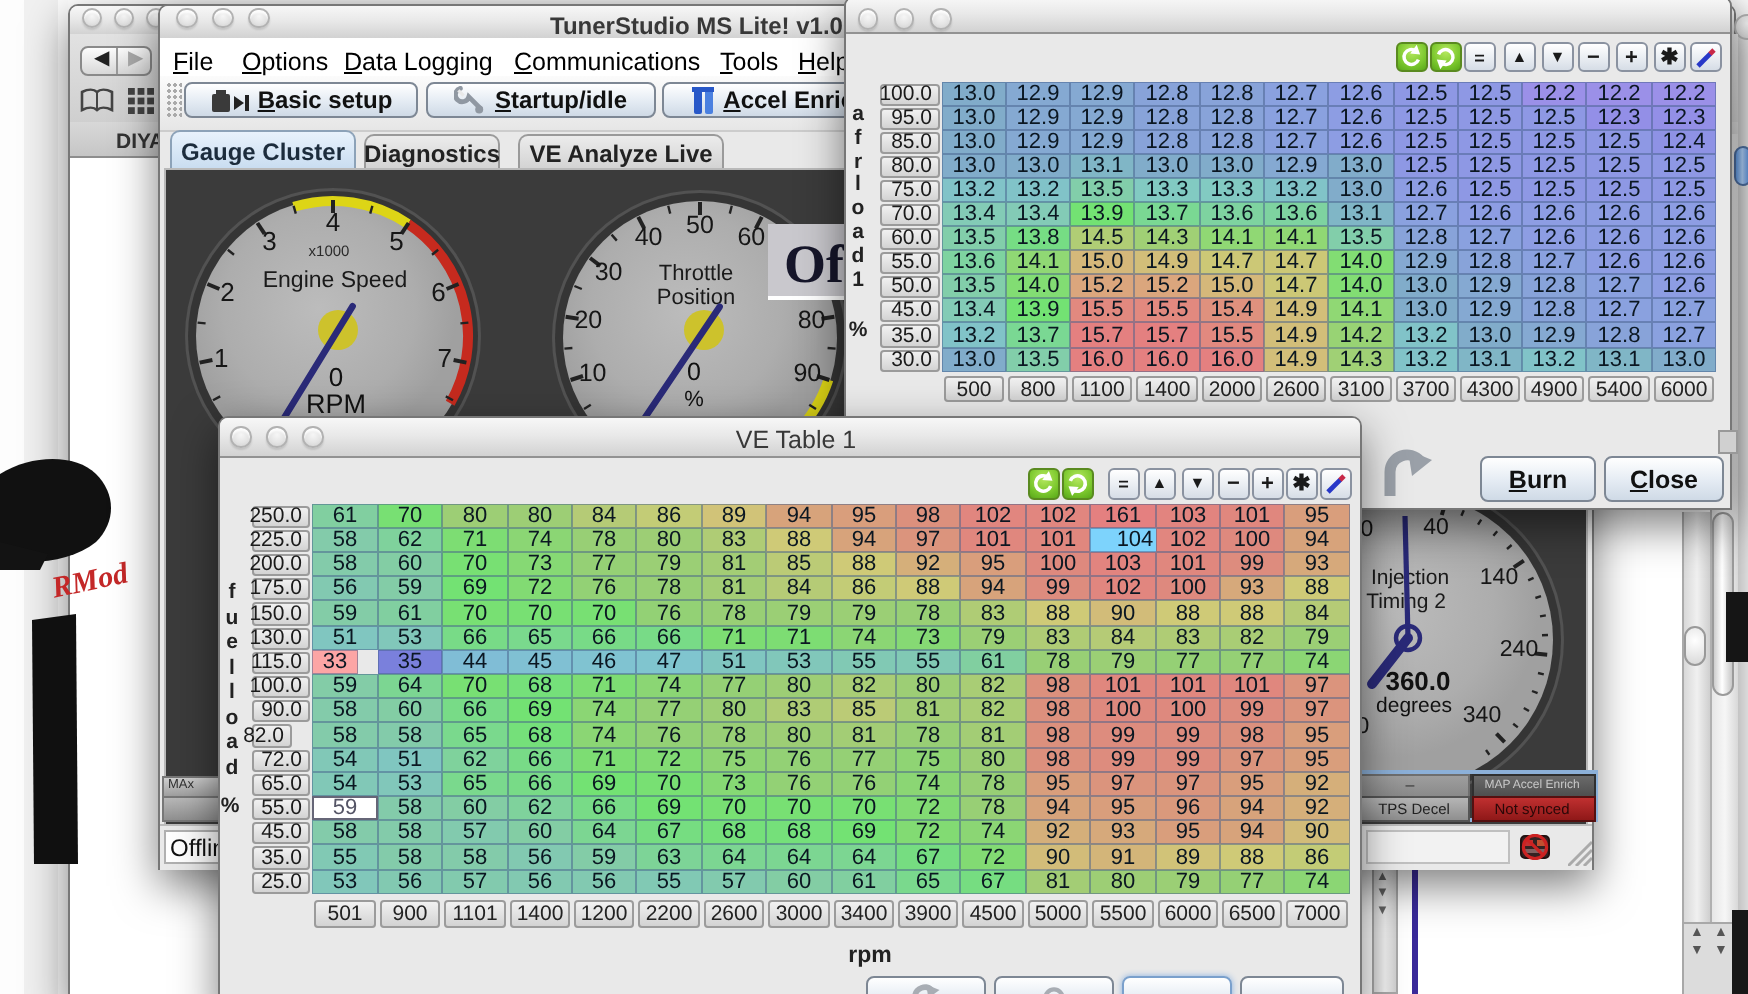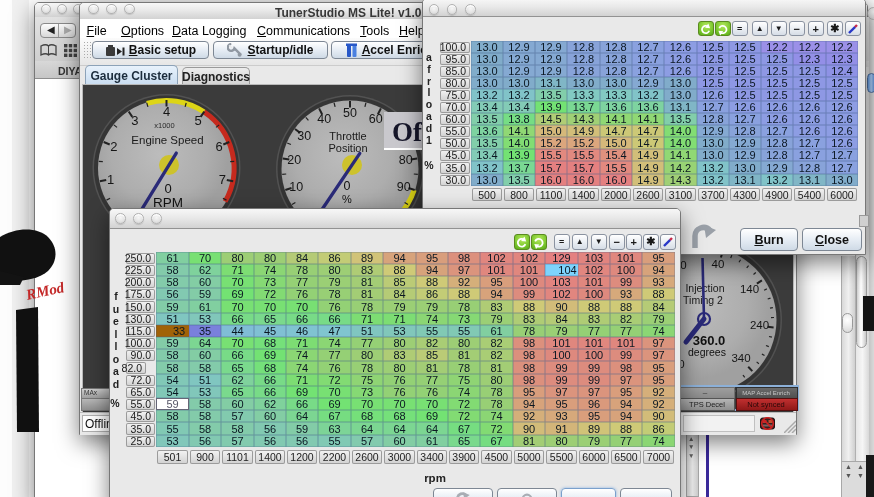--- a/index.html
+++ b/index.html
@@ -109,20 +109,21 @@
         <circle cx="12.6" cy="11.8" r="2" fill="#9098a2"></circle>
         <path d="M2.2 2.2 L4.8 4.8" stroke="#e9e9e9" stroke-width="1.6"></path>
       </svg><u>S</u>tartup/idle</div>
     <div class="tbtn" style="left:251px;top:38px;width:117px;height:18px;"><svg width="13" height="15" viewBox="0 0 13 15" style="margin-right:4px;">
         <rect x="2" y="2" width="4" height="12" rx="1" fill="#2858c8"></rect>
         <rect x="7.5" y="2" width="4" height="12" rx="1" fill="#4a80e0"></rect>
         <rect x="1" y="0.5" width="11" height="2.5" fill="#2858c8"></rect>
       </svg><u>A</u>ccel Enrich</div>
     <div class="tabsel" style="left:5px;top:62px;width:93px;height:20px;">Gauge Cluster</div>
     <div class="tab" style="left:102px;top:64px;width:68px;height:18px;">Diagnostics</div>
+    <div class="tab" style="left:179px;top:64px;width:103px;height:18px;">VE Analyze Live</div>
     <div class="abs" style="left:2px;top:81px;width:712px;height:331px;background:#3b3b3b;border:1px solid #b9b9b9;box-sizing:border-box;"></div>
   </div>
 <div class="abs" style="left:0;top:0;width:874px;height:497px;z-index:3;">
     <svg class="abs" style="left:81px;top:83px;" width="714" height="329" viewBox="81 83 714 329">
       <defs>
         <radialGradient id="face" cx="45%" cy="40%">
           <stop offset="0%" stop-color="#bcbcbc"></stop>
           <stop offset="70%" stop-color="#adadad"></stop>
           <stop offset="100%" stop-color="#a0a0a0"></stop>
         </radialGradient>
@@ -510,20 +511,21 @@
     </svg>
     <div class="tbtn" style="left:317px;top:229px;width:58px;height:23px;font-size:12.5px;"><u>B</u>urn</div>
     <div class="tbtn" style="left:379px;top:229px;width:60px;height:23px;font-size:12.5px;"><u>C</u>lose</div>
     <div class="abs" style="left:436px;top:216px;width:8px;height:10px;background:#d0d0d0;border:1px solid #999;"></div>
   </div>
 <div class="win" style="left:109px;top:208px;width:572px;height:300px;background:#e9e9e9;z-index:5;">
     <div class="tbar" style="height:19px;"></div>
     <div class="abs" style="left:5.0px;top:4.0px;width:10.6px;height:10.6px;border-radius:50%;border:1px solid #b2b2b2;box-sizing:border-box;background:radial-gradient(circle at 50% 38%,#f6f6f6,#e4e4e4 55%,#cfcfcf);box-shadow:inset 0 1.5px 1px rgba(255,255,255,.9),0 1px 1px rgba(0,0,0,.12);"></div>
     <div class="abs" style="left:23.2px;top:4.0px;width:10.6px;height:10.6px;border-radius:50%;border:1px solid #b2b2b2;box-sizing:border-box;background:radial-gradient(circle at 50% 38%,#f6f6f6,#e4e4e4 55%,#cfcfcf);box-shadow:inset 0 1.5px 1px rgba(255,255,255,.9),0 1px 1px rgba(0,0,0,.12);"></div>
     <div class="abs" style="left:41.4px;top:4.0px;width:10.6px;height:10.6px;border-radius:50%;border:1px solid #b2b2b2;box-sizing:border-box;background:radial-gradient(circle at 50% 38%,#f6f6f6,#e4e4e4 55%,#cfcfcf);box-shadow:inset 0 1.5px 1px rgba(255,255,255,.9),0 1px 1px rgba(0,0,0,.12);"></div>
+    <div class="t" style="left:188px;top:4px;width:200px;text-align:center;font-size:12.5px;color:#383838;font-weight:400;line-height:14.5px;">VE Table 1</div>
     <div class="abs" style="left:404px;top:25px;width:15.5px;height:15.5px;border-radius:3px;border:1px solid #5a8a20;background:radial-gradient(circle at 50% 30%,#b5e85e,#7cc82e 60%,#58a818);box-sizing:border-box;"><svg width="13.5" height="13.5" viewBox="0 0 15 15">
         <path d="M11.5 9 A4.3 4.3 0 1 1 10 4" fill="none" stroke="#fff" stroke-width="2"></path>
         <path d="M10.5 0.5 L12.5 6 L6.8 5.5 Z" fill="#fff"></path>
       </svg></div>
     <div class="abs" style="left:421px;top:25px;width:15.5px;height:15.5px;border-radius:3px;border:1px solid #5a8a20;background:radial-gradient(circle at 50% 30%,#b5e85e,#7cc82e 60%,#58a818);box-sizing:border-box;"><svg width="13.5" height="13.5" viewBox="0 0 15 15">
         <path d="M3.5 6 A4.3 4.3 0 1 1 5 11" fill="none" stroke="#fff" stroke-width="2"></path>
         <path d="M4.5 14.5 L2.5 9 L8.2 9.5 Z" fill="#fff"></path>
       </svg></div>
     <div class="abs btn2" style="left:444px;top:25px;width:15.5px;height:15.5px;">
       <span style="font-size:9px;font-weight:bold;">=</span>
@@ -564,21 +566,21 @@
     <div class="cell" style="left:111px;top:43px;width:33px;height:12px;background:#9dce75;">80</div>
     <div class="cell" style="left:144px;top:43px;width:32px;height:12px;background:#9dce75;">80</div>
     <div class="cell" style="left:176px;top:43px;width:32px;height:12px;background:#b5cb76;">84</div>
     <div class="cell" style="left:208px;top:43px;width:33px;height:12px;background:#c3cc76;">86</div>
     <div class="cell" style="left:241px;top:43px;width:32px;height:12px;background:#d1c378;">89</div>
     <div class="cell" style="left:273px;top:43px;width:33px;height:12px;background:#d7a37b;">94</div>
     <div class="cell" style="left:306px;top:43px;width:32px;height:12px;background:#d99e7c;">95</div>
     <div class="cell" style="left:338px;top:43px;width:32px;height:12px;background:#dc907d;">98</div>
     <div class="cell" style="left:370px;top:43px;width:33px;height:12px;background:#e1867f;">102</div>
     <div class="cell" style="left:403px;top:43px;width:32px;height:12px;background:#e1867f;">102</div>
-    <div class="cell" style="left:435px;top:43px;width:33px;height:12px;background:#e48080;">129</div>
+    <div class="cell" style="left:435px;top:43px;width:33px;height:12px;background:#e48080;">161</div>
     <div class="cell" style="left:468px;top:43px;width:32px;height:12px;background:#e2847f;">103</div>
     <div class="cell" style="left:500px;top:43px;width:32px;height:12px;background:#e0877e;">101</div>
     <div class="cell" style="left:532px;top:43px;width:33px;height:12px;background:#d99e7c;">95</div>
     <div class="hcell" style="left:16px;top:55.5px;width:29px;height:11px;">225.0</div>
     <div class="cell" style="left:46px;top:55px;width:33px;height:12px;background:#83cbaa;">58</div>
     <div class="cell" style="left:79px;top:55px;width:32px;height:12px;background:#7fd29c;">62</div>
     <div class="cell" style="left:111px;top:55px;width:33px;height:12px;background:#7ddd73;">71</div>
     <div class="cell" style="left:144px;top:55px;width:32px;height:12px;background:#8bd674;">74</div>
     <div class="cell" style="left:176px;top:55px;width:32px;height:12px;background:#98cf75;">78</div>
     <div class="cell" style="left:208px;top:55px;width:33px;height:12px;background:#9dce75;">80</div>
@@ -654,21 +656,21 @@
     <div class="cell" style="left:273px;top:104px;width:33px;height:12px;background:#7ddd73;">71</div>
     <div class="cell" style="left:306px;top:104px;width:32px;height:12px;background:#8bd674;">74</div>
     <div class="cell" style="left:338px;top:104px;width:32px;height:12px;background:#86d974;">73</div>
     <div class="cell" style="left:370px;top:104px;width:33px;height:12px;background:#9bcf75;">79</div>
     <div class="cell" style="left:403px;top:104px;width:32px;height:12px;background:#afcc75;">83</div>
     <div class="cell" style="left:435px;top:104px;width:33px;height:12px;background:#b5cb76;">84</div>
     <div class="cell" style="left:468px;top:104px;width:32px;height:12px;background:#afcc75;">83</div>
     <div class="cell" style="left:500px;top:104px;width:32px;height:12px;background:#a9cd75;">82</div>
     <div class="cell" style="left:532px;top:104px;width:33px;height:12px;background:#9bcf75;">79</div>
     <div class="hcell" style="left:16px;top:116.5px;width:29px;height:11px;">115.0</div>
-    <div class="cell" style="left:46px;top:116px;width:46px;height:12px;background:#a16207;">33</div>
+    <div class="cell" style="left:46px;top:116px;width:23px;height:12px;background:#fca5a5;">33</div>
     <div class="cell" style="left:79px;top:116px;width:32px;height:12px;background:#7a80dc;">35</div>
     <div class="cell" style="left:111px;top:116px;width:33px;height:12px;background:#80bdd6;">44</div>
     <div class="cell" style="left:144px;top:116px;width:32px;height:12px;background:#80c0d3;">45</div>
     <div class="cell" style="left:176px;top:116px;width:32px;height:12px;background:#80c3d1;">46</div>
     <div class="cell" style="left:208px;top:116px;width:33px;height:12px;background:#80c5cf;">47</div>
     <div class="cell" style="left:241px;top:116px;width:32px;height:12px;background:#80c6c0;">51</div>
     <div class="cell" style="left:273px;top:116px;width:33px;height:12px;background:#81c7ba;">53</div>
     <div class="cell" style="left:306px;top:116px;width:32px;height:12px;background:#81c9b4;">55</div>
     <div class="cell" style="left:338px;top:116px;width:32px;height:12px;background:#81c9b4;">55</div>
     <div class="cell" style="left:370px;top:116px;width:33px;height:12px;background:#81cfa0;">61</div>

